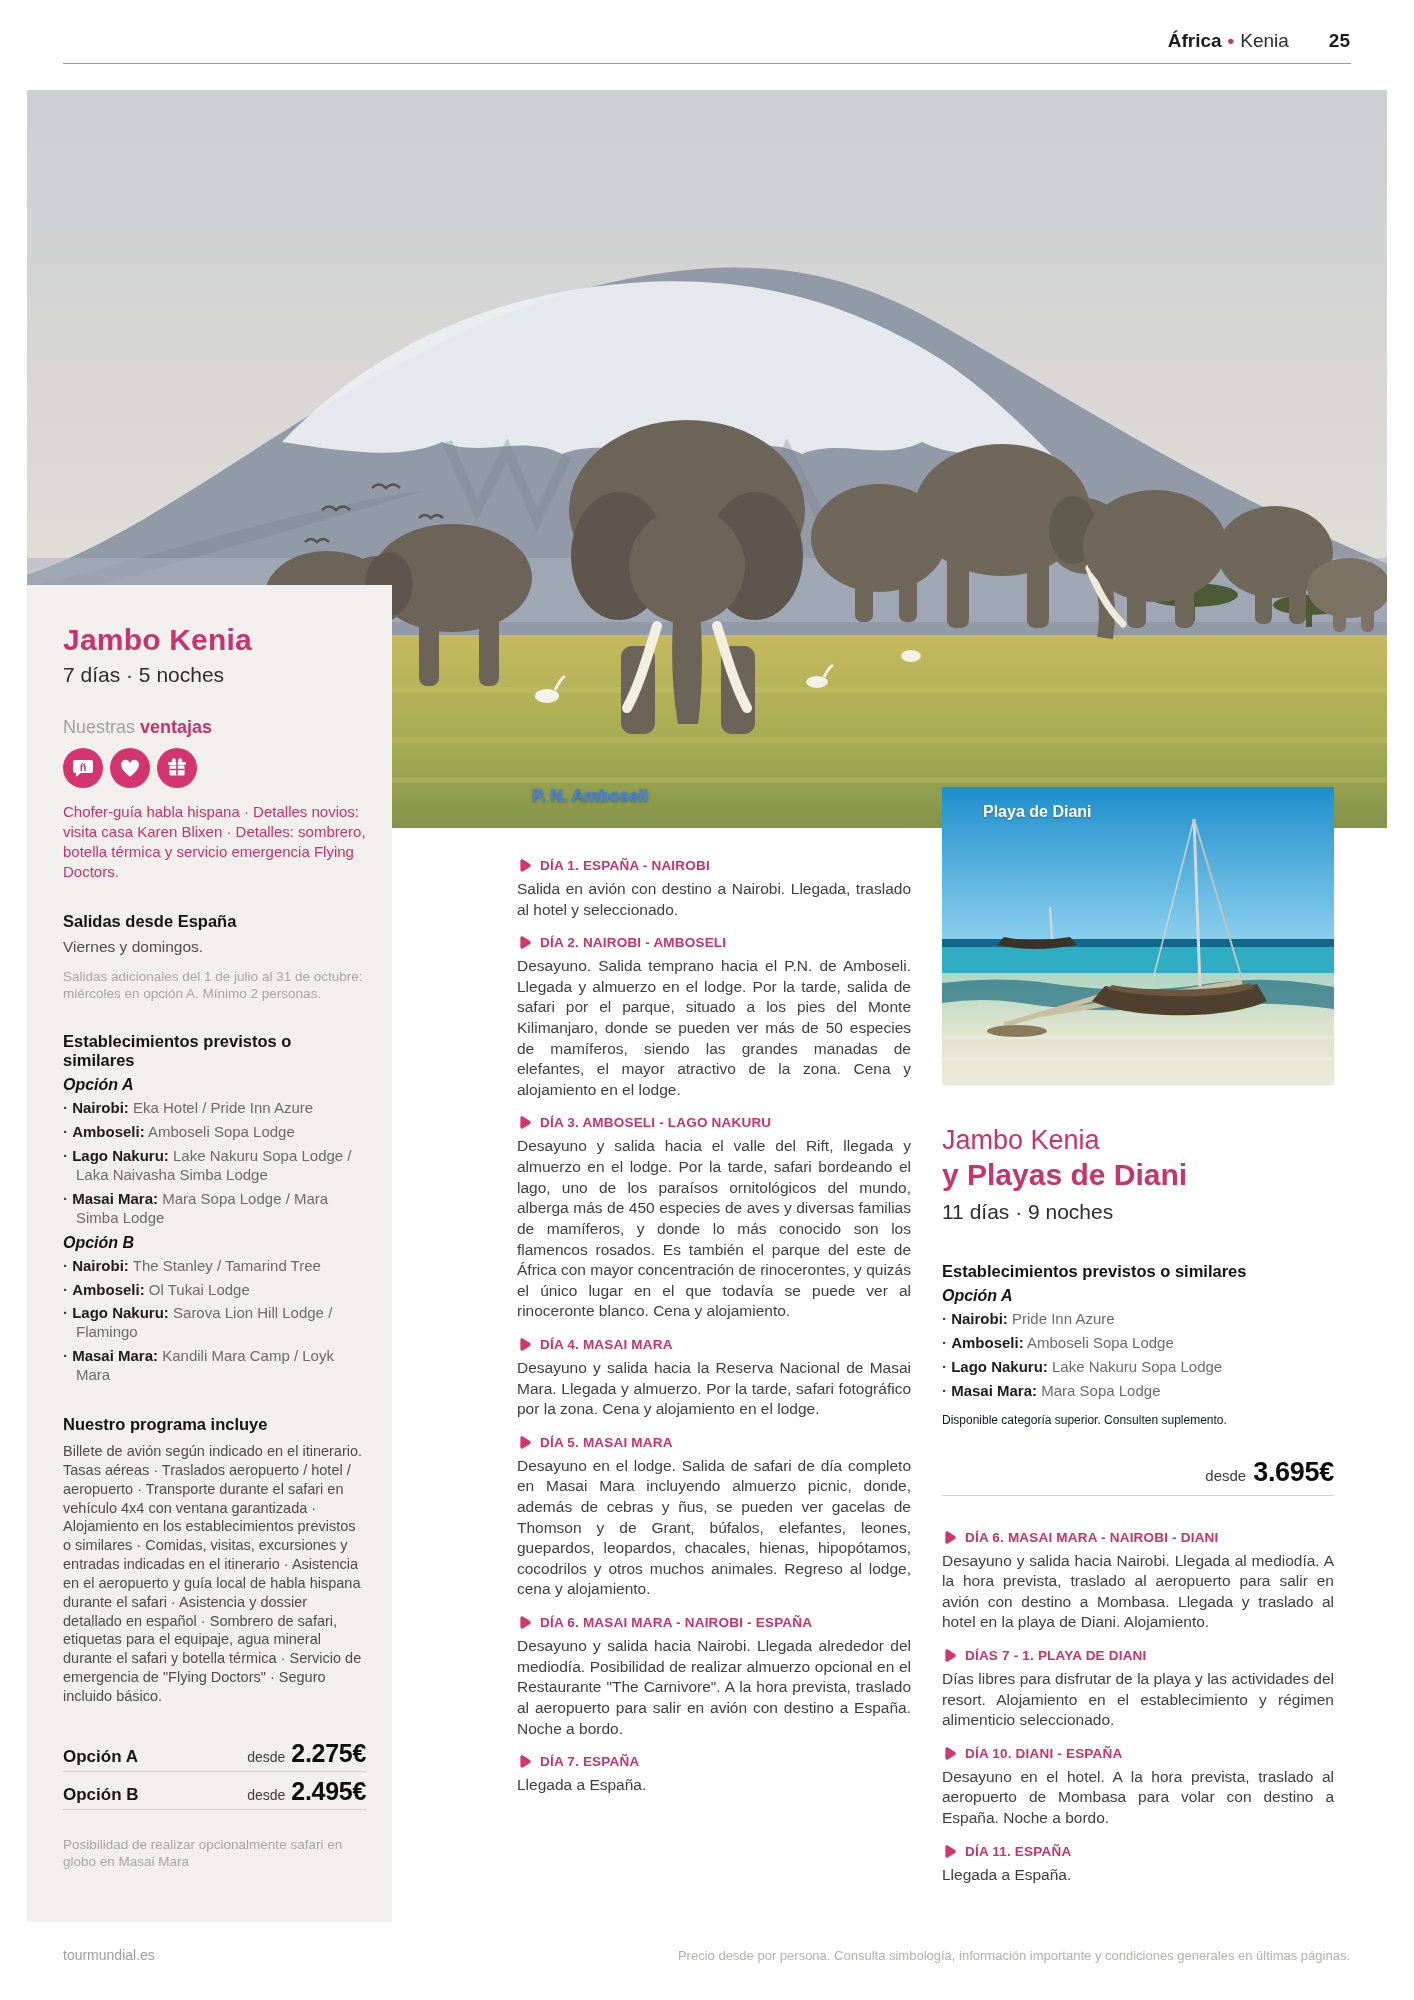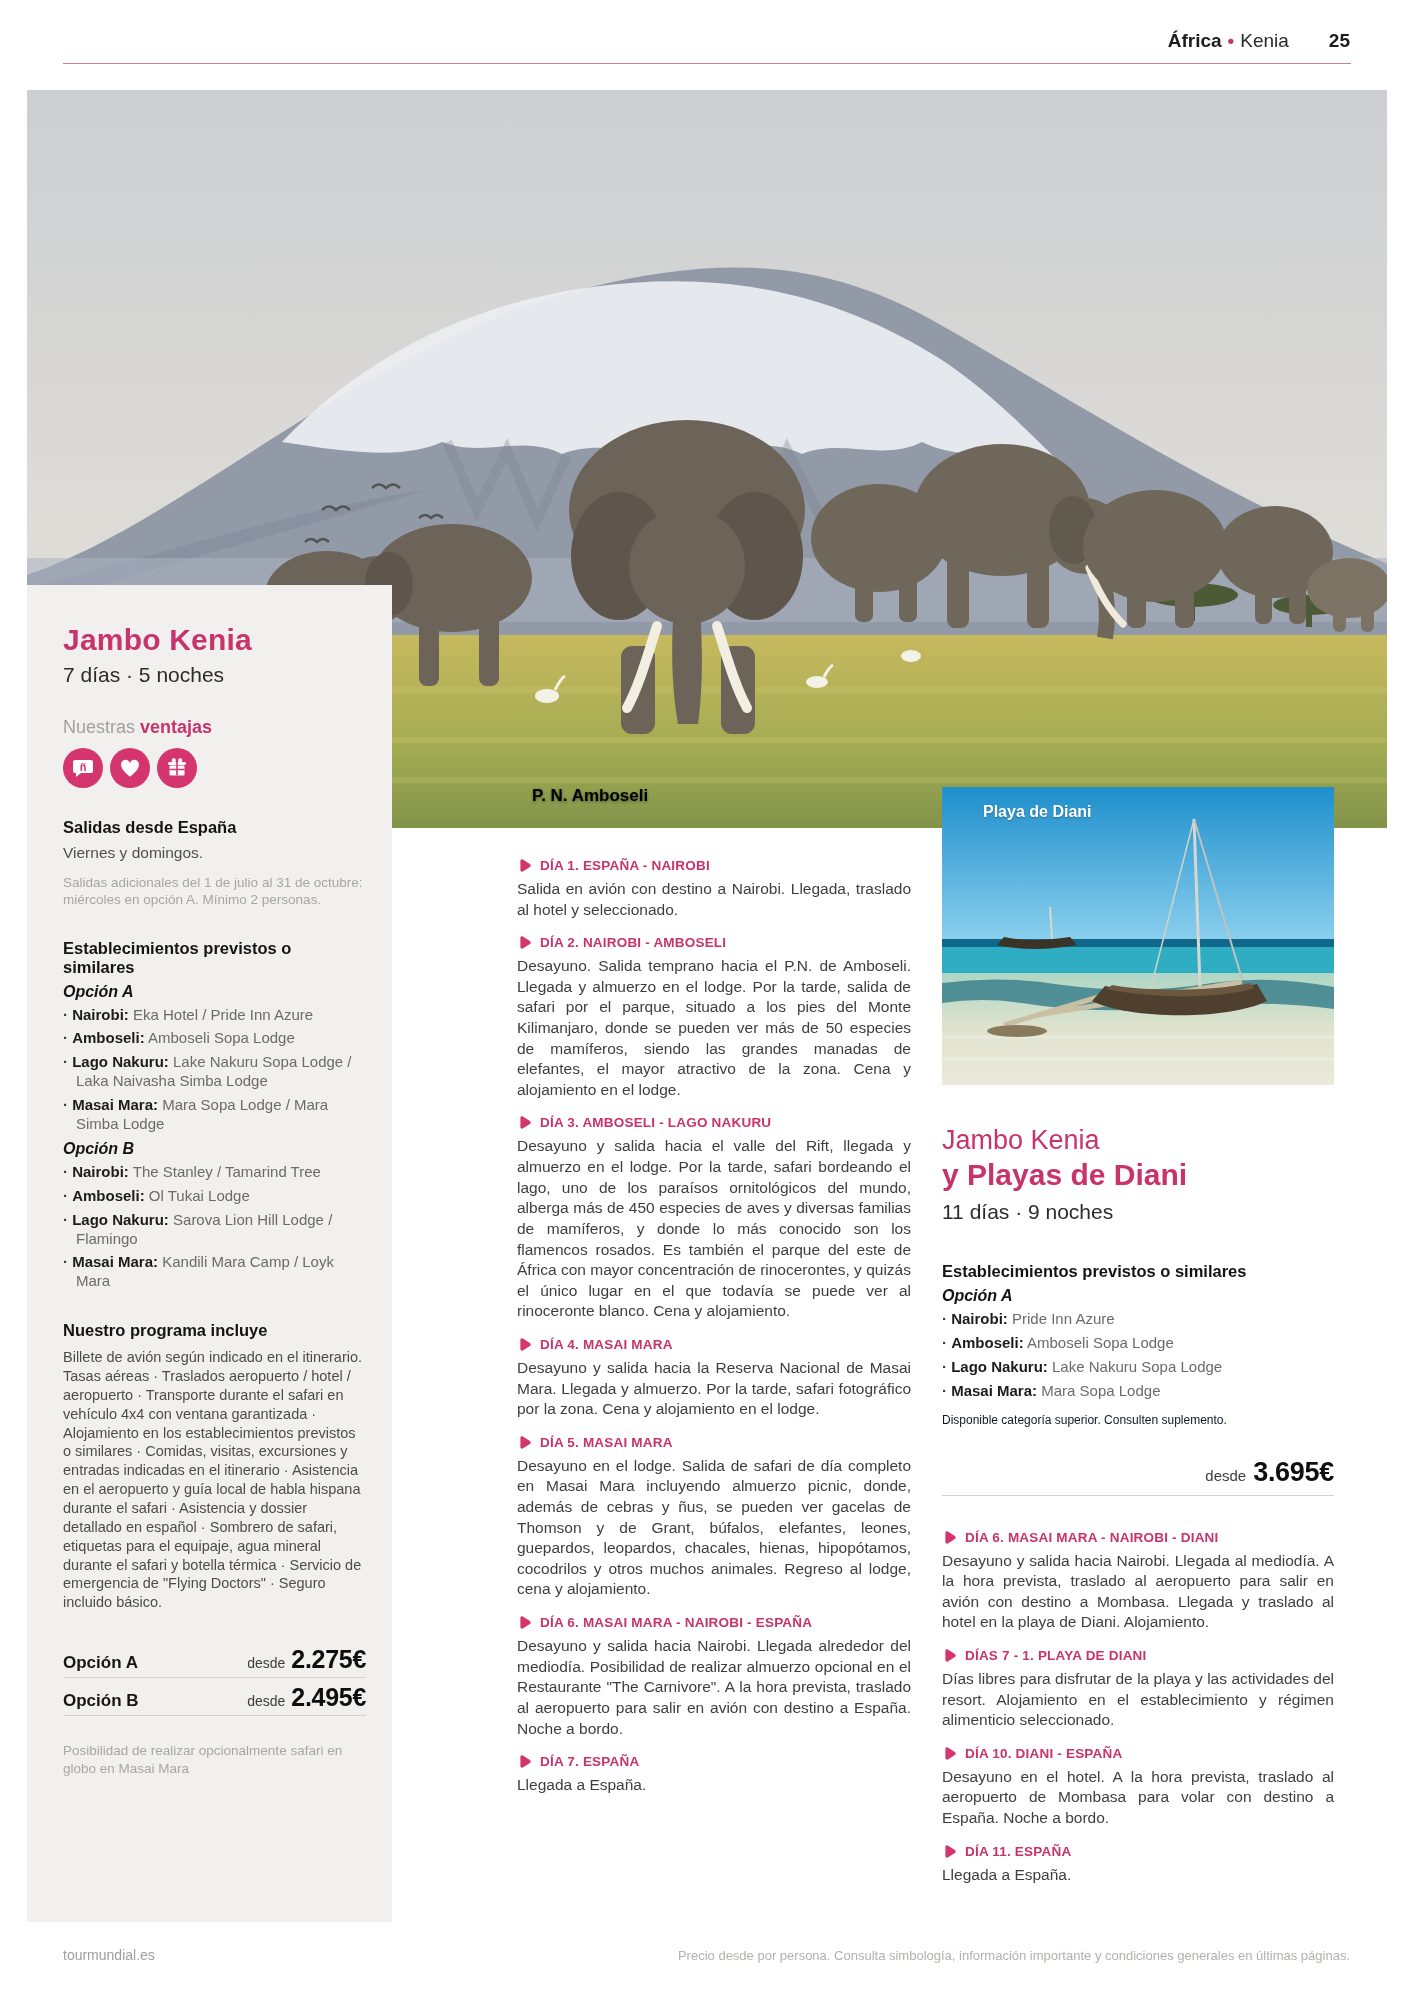--- a/index.html
+++ b/index.html
@@ -12,21 +12,21 @@
   .page-header .region { font-weight:bold; }
   .page-header .dot { color:#c7336a; font-weight:bold; }
   .page-header .country { color:#2a2a2a; }
   .page-header .pagenum { font-weight:bold; margin-left:34px; }
   .header-rule { position:absolute; left:63px; width:1288px; top:63px;
     border-top:1px solid #cf8585; }
 
   
   .hero { position:absolute; left:27px; top:90px; width:1360px; height:738px; overflow:hidden; }
   .hero svg { display:block; width:100%; height:100%; }
-  .hero-caption { position:absolute; left:505px; bottom:22px; color:#000000; font-weight:bold;
+  .hero-caption { position:absolute; left:505px; bottom:22px; color:#3b82f6; font-weight:bold;
     font-size:17px; text-shadow:0 1px 3px rgba(0,0,0,.45); }
 
   
   .panel { position:absolute; left:27px; top:585px; width:365px; height:1337px;
     background:#f1f0ee; padding:38px 26px 0 36px; }
   .tour-title { color:#c7336a; font-size:30px; font-weight:bold; letter-spacing:.2px; }
   .tour-duration { color:#2c2c2c; font-size:21px; margin-top:6px; }
   .ventajas-label { margin-top:30px; font-size:18px; }
   .ventajas-label .pre { color:#a3a19e; }
   .ventajas-label .lbl { color:#c7336a; font-weight:bold; }
@@ -213,20 +213,21 @@
           <g fill="#ffffff">
             <rect x="4.5" y="9.5" width="15" height="10" rx="1.2"></rect>
             <rect x="3.2" y="6" width="17.6" height="3" rx="1"></rect>
             <circle cx="8.8" cy="4.4" r="2.1"></circle>
             <circle cx="15.2" cy="4.4" r="2.1"></circle>
           </g>
           <path d="M12 6 v13.5 M4.5 13.5 h15" stroke="#d5356d" stroke-width="1.6"></path>
         </svg>
     </span>
   </div>
+  <p class="ventajas-text">Chofer-guía habla hispana · Detalles novios: visita casa Karen Blixen · Detalles: sombrero, botella térmica y servicio emergencia Flying Doctors.</p>
 
   <div class="sec-heading">Salidas desde España</div>
   <div class="plain-text">Viernes y domingos.</div>
   <div class="gray-note">Salidas adicionales del 1 de julio al 31 de octubre: miércoles en opción A. Mínimo 2 personas.</div>
 
   <div class="sec-heading">Establecimientos previstos o similares</div>
   <div class="opt-label">Opción A</div>
   <div class="hotel-row"><span class="place">Nairobi:</span> <span>Eka Hotel / Pride Inn Azure</span></div>
   <div class="hotel-row"><span class="place">Amboseli:</span> <span>Amboseli Sopa Lodge</span></div>
   <div class="hotel-row"><span class="place">Lago Nakuru:</span> <span>Lake Nakuru Sopa Lodge / Laka Naivasha Simba Lodge</span></div>

